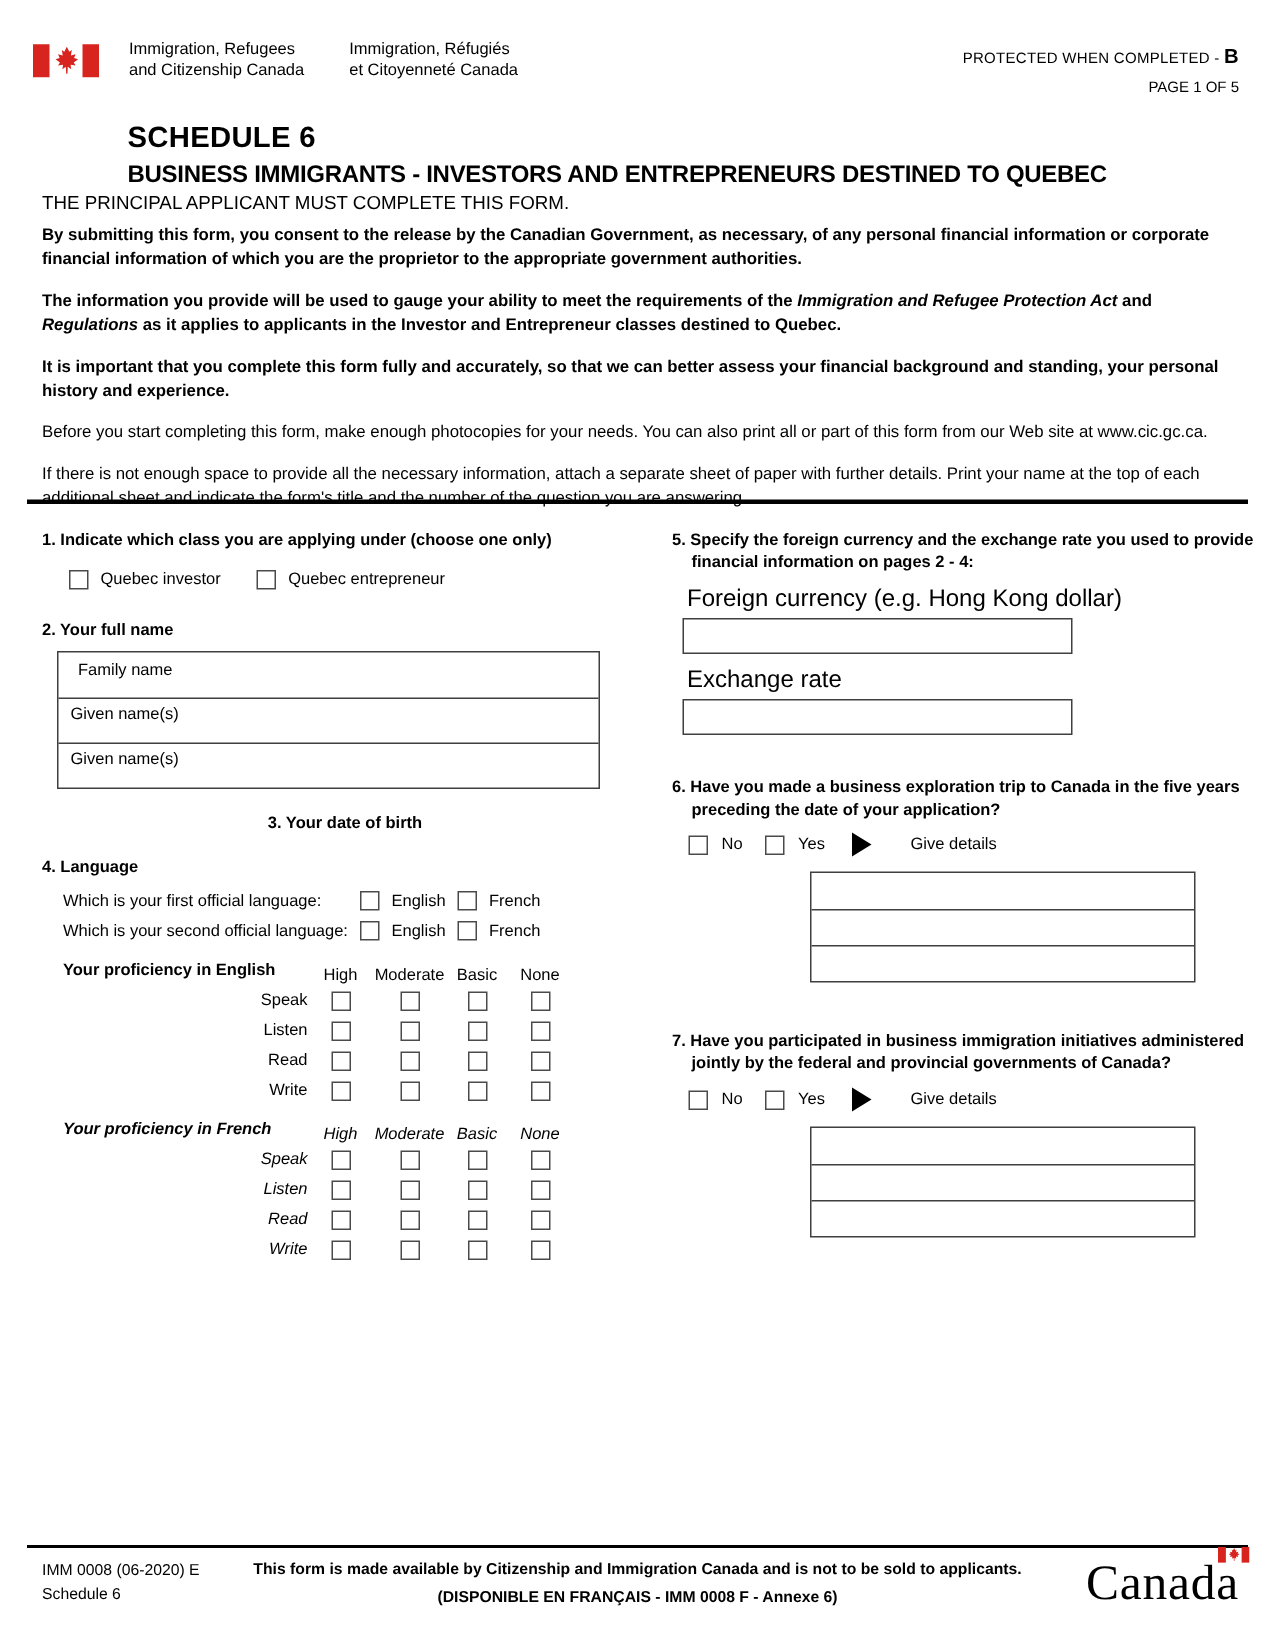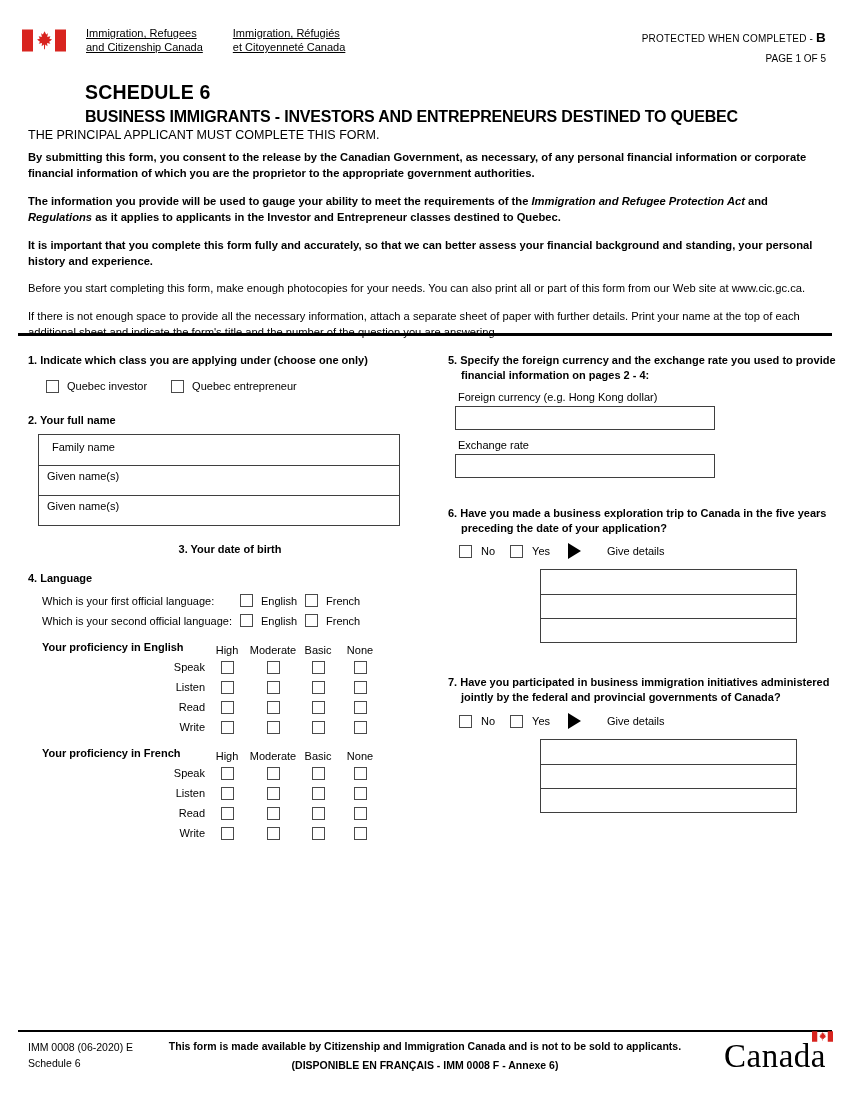--- a/index.html
+++ b/index.html
@@ -4,21 +4,21 @@
 <style>
   * { box-sizing: border-box; }
   html,body { margin:0; padding:0; }
   body {
     width:850px; height:1100px; position:relative; background:#ffffff;
     font-family:"Liberation Sans","DejaVu Sans",sans-serif; color:#000;
   }
   .page { position:absolute; inset:0; overflow:hidden; }
 
   
-  .gov-sig { position:absolute; top:26px; left:22px; display:flex;text-decoration:underline; }
+  .gov-sig { position:absolute; top:26px; left:22px; display:flex; }
   .flag-wrap { width:44px; height:23px; margin-top:3px; }
   .dept { font-size:11px; line-height:1.3; margin-left:20px; }
   .dept.fr { margin-left:30px; }
   .protected-block { position:absolute; top:30px; right:24px; text-align:right; font-size:10px; }
   .protected-line { letter-spacing:.2px; }
   .protected-level { font-weight:bold; font-size:13.5px; }
   .page-num { margin-top:8px; font-size:10px; }
 
   
   .title-block { position:absolute; left:85px; top:81px; }
@@ -63,29 +63,29 @@
   .date-inner { width:118px; margin-left:26px; text-align:center; font-size:11px; line-height:1.3; }
 
   
   .q4-label { margin-top:14px; }
   .lang-row { display:flex; align-items:center; margin:9px 0 0 14px; font-size:11px; }
   .lang-row.second { margin-top:7px; }
   .lang-q { width:198px; }
   .lang-opt1 { margin-left:8px; width:44px; }
   .lang-opt2 { margin-left:8px; }
   .prof-grid { display:grid; grid-template-columns:177px 44px 48px 42px 42px; font-size:11px; margin-top:10px; }
-  .prof-grid.fr { margin-top:6px; }
+  .prof-grid.fr { margin-top:6px;font-style:italic; }
   .pg-label { font-weight:bold; padding-left:14px; display:flex; align-items:center; height:20px; }
   .pg-head { display:flex; align-items:flex-end; justify-content:center; height:20px; padding-bottom:1px; }
   .pg-skill { display:flex; align-items:center; justify-content:flex-end; height:20px; }
   .pg-cell { display:flex; align-items:center; justify-content:center; height:20px; }
 
   
   .q5-label { margin-top:12px; }
-  .field-label { font-size:11px; margin:8px 0 0 10px; }
+  .field-label { font-size:16px; margin:8px 0 0 10px; }
   .field-label.rate { margin-top:9px; }
   .input-box { margin:3px 0 0 7px; width:260px; height:24px; border:1.5px solid #3f3f3f; background:#fff; }
   .q6-label { margin-top:28px; }
   .q7-label { margin-top:32px; }
   .yn-row { display:flex; align-items:center; margin:8px 0 0 11px; font-size:11px; }
   .yn-no-label { margin-left:9px; }
   .yn-cb2 { margin-left:15px; }
   .yn-yes-label { margin-left:9px; }
   .tri { width:0; height:0; border-left:13px solid #000; border-top:8px solid transparent; border-bottom:8px solid transparent; margin-left:18px; flex:none; }
   .give-details { margin-left:26px; }

